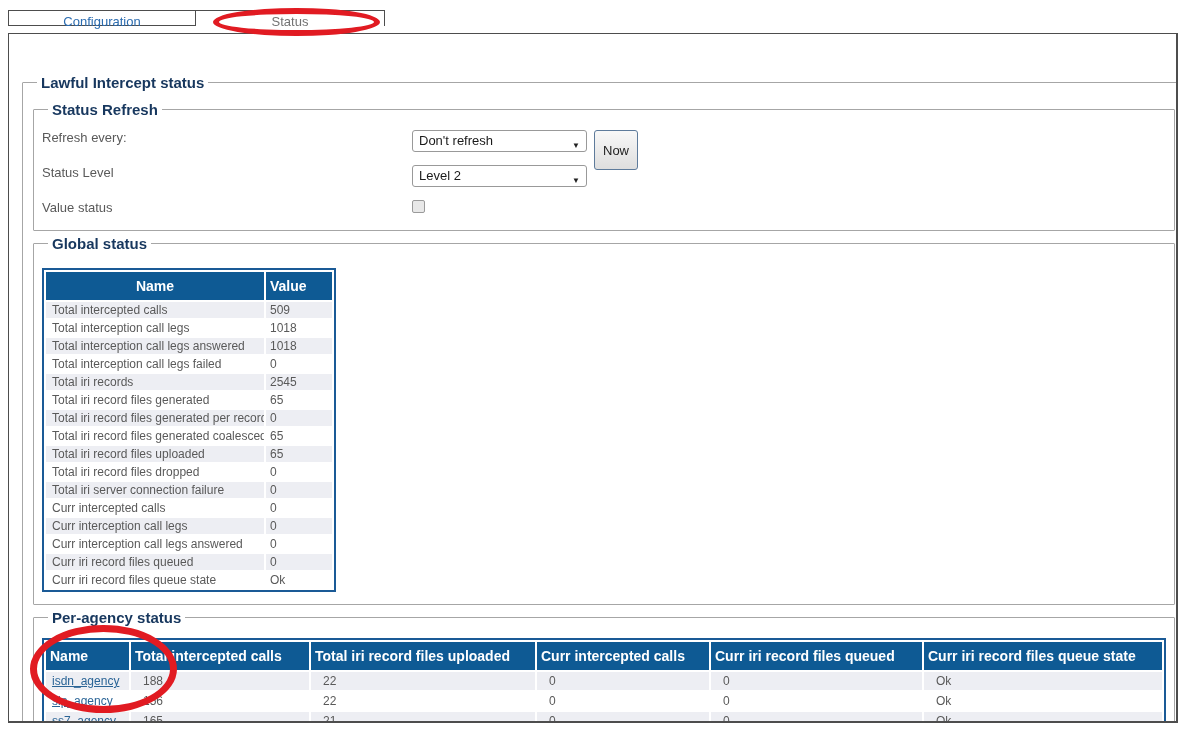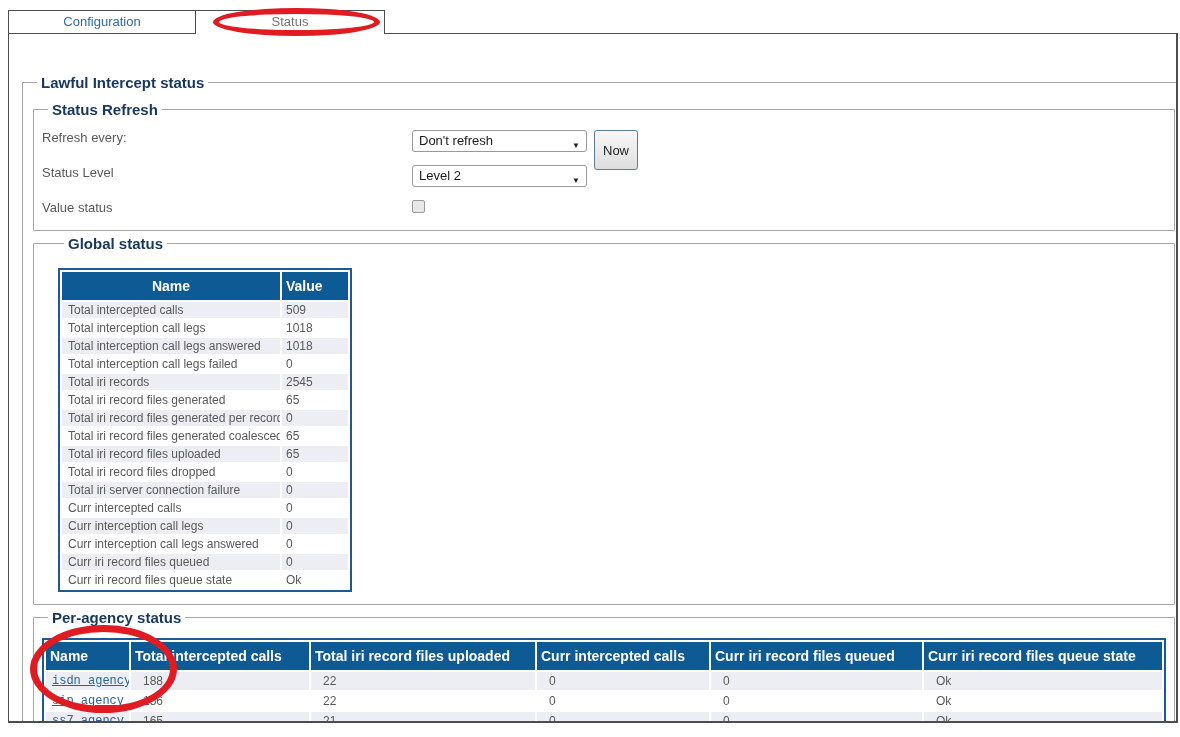--- a/index.html
+++ b/index.html
@@ -8,42 +8,42 @@
     width:1180px; height:737px; position:relative; background:#fff;
     font-family:"Liberation Sans", sans-serif; overflow:hidden;
   }
   :root {
     --hdr:#0e5a94; --stripe:#edeef3; --legend:#17375e; --link:#2a6496;
     --circle:#e11b22; --tblborder:#1a5a96; --graytext:#595959; --frame:#4d4d4d;
   }
 
   
   .tab {
-    position:absolute; top:10px; height:24px; background:#fff; z-index:3;
+    position:absolute; top:10px; height:16px; background:#fff; z-index:3;
     font-size:13px; text-align:center; line-height:22px; cursor:pointer;
   }
   #tab-config { left:8px; width:188px; border:1px solid var(--frame); color:#2b6cb0; }
   #tab-status { left:195px; width:190px; border:1px solid var(--frame); border-bottom:none; color:#737373; }
 
   
   .panel {
     position:absolute; left:8px; top:33px; width:1170px; height:690px;
     border:1px solid var(--frame); border-right-width:2px; border-bottom-width:2px;
     background:#fff; overflow:hidden;
   }
 
   fieldset { border:1px solid #a6a6a6; border-radius:1px; }
   legend {
     font-weight:bold; font-size:15px; color:var(--legend);
     padding:0 4px; margin-left:6px; white-space:nowrap;
   }
 
   #fs-lawful    { margin:40px 6px 0 13px; padding:2px 8px 8px 8px; }
   #fs-refresh   { margin:8px 2px 0 2px;  padding:4px 0 8px 8px; }
-  #fs-global    { margin:4px 2px 0 2px;  padding:8px 8px 12px 24px; }
+  #fs-global    { margin:4px 2px 0 2px;  padding:8px 8px 12px 8px; }
   #fs-peragency { margin:4px 2px 0 2px;  padding:6px 8px 6px 8px; }
 
   
   .form-row { display:flex; height:22px; margin-top:13px; }
   .form-row.first { margin-top:8px; }
   .form-label { width:370px; font-size:13px; color:var(--graytext); }
   .select-box {
     position:relative; width:175px; height:22px; border:1px solid #999;
     border-radius:3px; background:#fff; font-size:13px; line-height:20px;
     padding-left:6px; color:#1a1a1a; cursor:default;
@@ -75,21 +75,21 @@
   table.status tr.odd td  { background:var(--stripe); }
   table.status tr.even td { background:#fff; }
 
   #global-table { width:290px; margin-top:8px; }
   #global-table th.col-name { text-align:center; }
   #global-table td.cell-name { padding-left:6px; }
   #global-table td.cell-value { padding-left:4px; }
 
   #agency-table { width:1124px; margin-top:6px; }
   #agency-table td { height:18px; }
-  #agency-table td.cell-name { padding-left:6px;font-family:Liberation Mono, monospace; }
+  #agency-table td.cell-name { padding-left:6px; }
   #agency-table a { color:var(--link); text-decoration:underline; cursor:pointer; }
 
   
   .red-ellipse {
     position:absolute; border-style:solid; border-color:var(--circle);
     border-radius:50%; z-index:10; pointer-events:none; background:transparent;
   }
   #circle-status { left:213px; top:8px; width:167px; height:28px; border-width:6px; }
   #circle-agency { left:30px; top:625px; width:147px; height:88px; border-width:7px; }
 </style>

